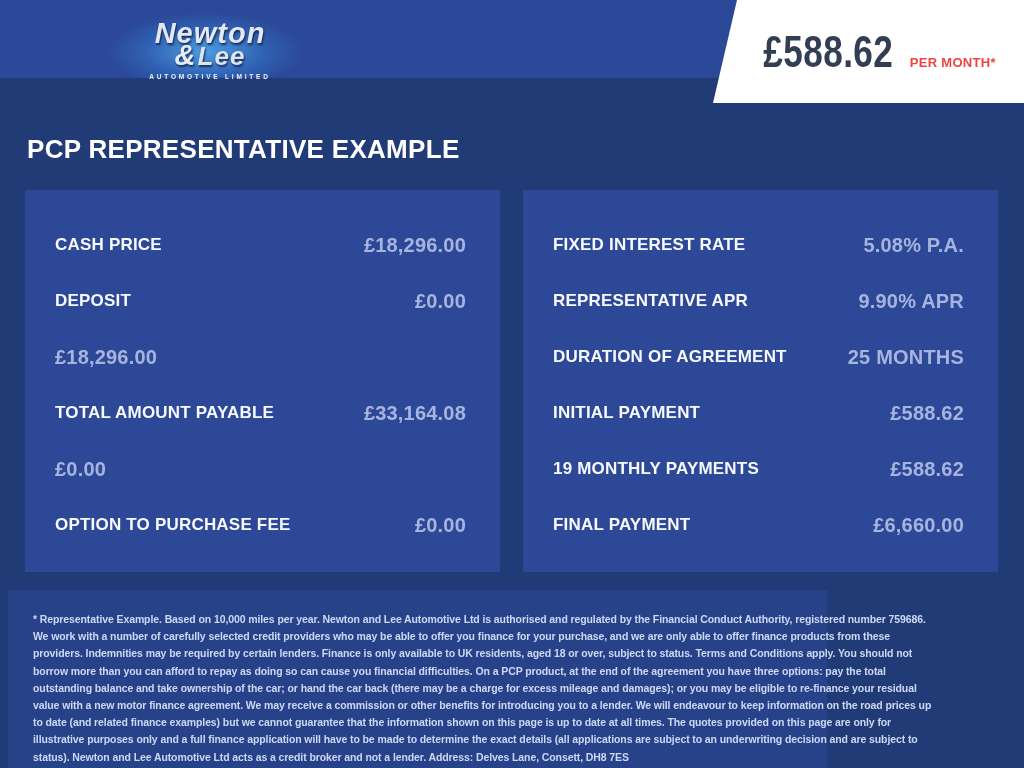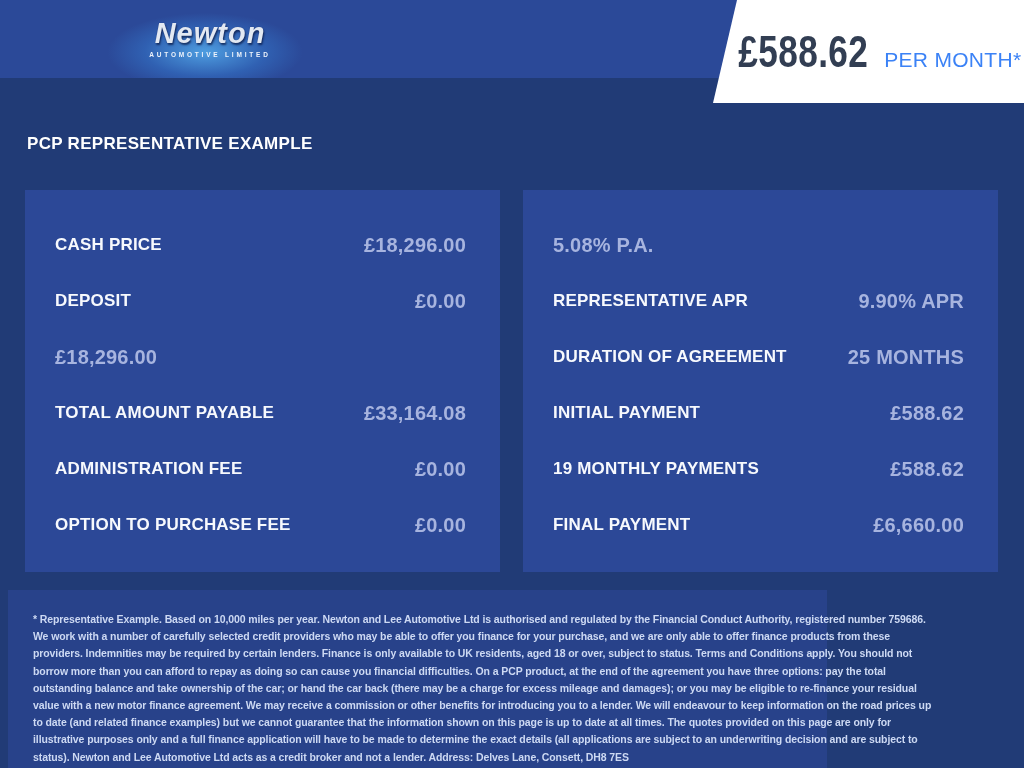--- a/index.html
+++ b/index.html
@@ -45,32 +45,32 @@
     clip-path:polygon(24px 0, 311px 0, 311px 103px, 0 103px);
     display:flex; align-items:center; justify-content:center;
   }
   .price-line { display:flex; align-items:baseline; gap:16px; padding-left:22px; }
   .price-amount {
     font-weight:bold; font-size:44px; color:#323e53; letter-spacing:0.5px;
     display:inline-block; transform:scaleX(0.8); margin:0 -16px;
     white-space:nowrap;
   }
   .price-suffix {
-    font-weight:normal; font-size:21px; color:#3b82f6; letter-spacing:0.3px;
+    font-weight:bold; font-size:13px; color:#ef4444; letter-spacing:0.3px;
     white-space:nowrap;
   }
 
   
   .body-section {
     position:absolute; left:0; top:103px; width:1024px; height:487px;
     background:#213b76;
   }
   .page-title {
     position:absolute; left:27px; top:31px;
-    font-size:17px; font-weight:bold; color:#ffffff; letter-spacing:0.3px;
+    font-size:26px; font-weight:bold; color:#ffffff; letter-spacing:0.3px;
   }
   .panel {
     position:absolute; top:87px; width:475px; height:382px;
     background:#2c4897; box-sizing:border-box;
     padding:27px 34px 4px 30px;
   }
   .panel-left  { left:25px; }
   .panel-right { left:523px; }
   .finance-row {
     height:56px; display:flex; justify-content:space-between; align-items:center;
@@ -96,20 +96,21 @@
   }
 </style>
 </head>
 <body>
 
 <div class="stage">
 
   <div class="header">
     <div class="logo">
       <span class="logo-newton">Newton</span>
+      <span class="logo-lee"><span class="logo-amp">&amp;</span><span>Lee</span></span>
       <span class="logo-tagline">AUTOMOTIVE LIMITED</span>
     </div>
 
     <div class="price-banner">
       <div class="price-line">
         <span class="price-amount">£588.62</span>
         <span class="price-suffix">PER MONTH*</span>
       </div>
     </div>
   </div>
@@ -127,31 +128,31 @@
         <span class="row-value">£0.00</span>
       </div>
       <div class="finance-row">
         <span class="row-value">£18,296.00</span>
       </div>
       <div class="finance-row">
         <span class="row-label">TOTAL AMOUNT PAYABLE</span>
         <span class="row-value">£33,164.08</span>
       </div>
       <div class="finance-row">
-        <span class="row-label">ADMINISTRATION FEE</span>
         <span class="row-value">£0.00</span>
       </div>
       <div class="finance-row">
         <span class="row-label">OPTION TO PURCHASE FEE</span>
         <span class="row-value">£0.00</span>
       </div>
     </div>
 
     <div class="panel panel-right">
       <div class="finance-row">
+        <span class="row-label">FIXED INTEREST RATE</span>
         <span class="row-value">5.08% P.A.</span>
       </div>
       <div class="finance-row">
         <span class="row-label">REPRESENTATIVE APR</span>
         <span class="row-value">9.90% APR</span>
       </div>
       <div class="finance-row">
         <span class="row-label">DURATION OF AGREEMENT</span>
         <span class="row-value">25 MONTHS</span>
       </div>

